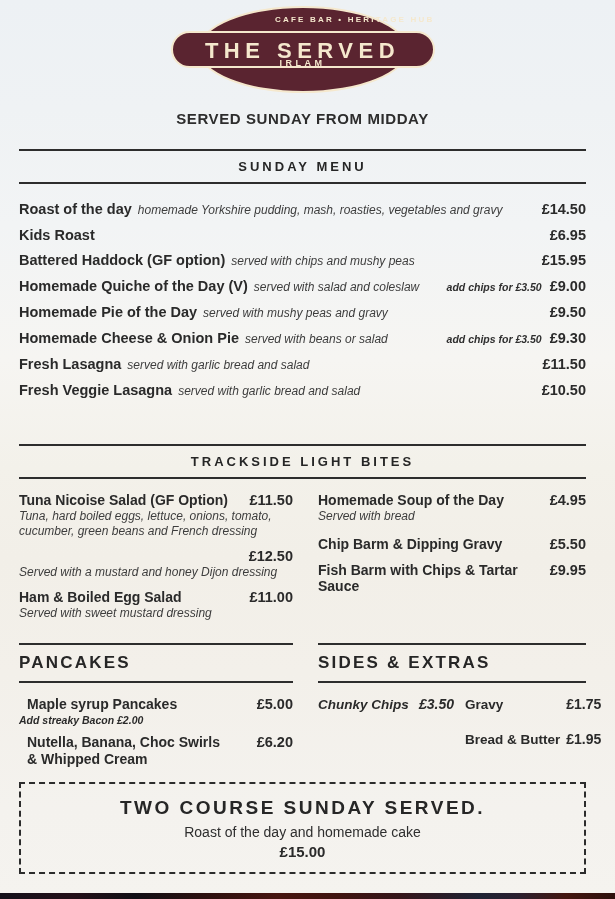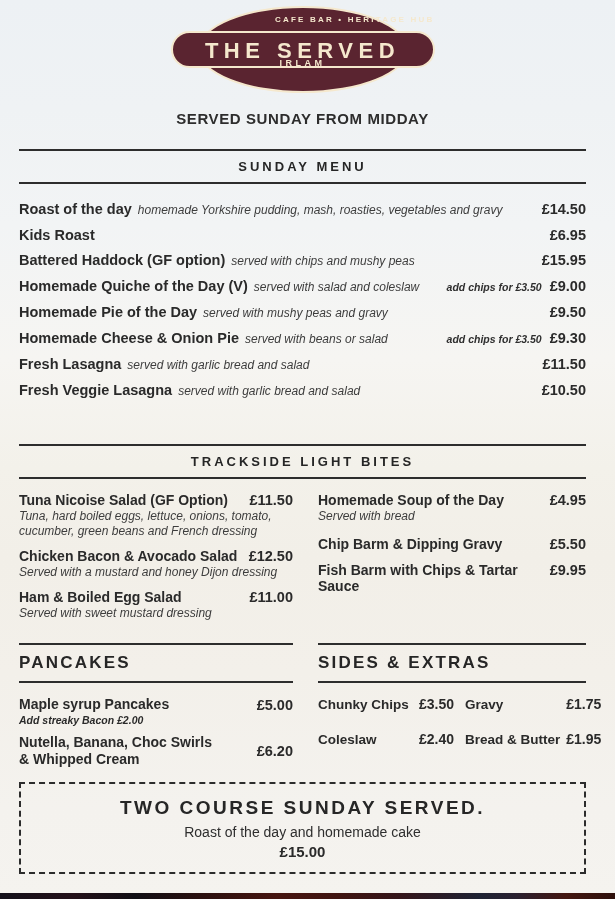--- a/index.html
+++ b/index.html
@@ -56,27 +56,27 @@
   .tb-item { margin-bottom:9px; }
   .tb-head { display:flex; align-items:flex-start; }
   .tb-head .item-name { font-size:14px; white-space:normal; }
   .tb-head .item-price { margin-left:auto; padding-left:8px; }
   .tb-desc { font-size:12px; font-style:italic; color:#3d3d3d; line-height:15px; margin-top:1px; }
 
   .col-band { border-top:2px solid #2d2d2d; border-bottom:2px solid #2d2d2d; padding:8px 0; }
   .col-band-title { font-size:17px; font-weight:bold; letter-spacing:2.2px; color:#262626; }
   .col-items { padding-top:13px; }
   .pc-item { margin-bottom:8px; }
-  .pc-head { display:flex; align-items:center; }
+  .pc-head { display:flex; align-items:flex-start;margin-left:8px; }
   .pc-head .item-name { font-size:14px; white-space:normal; line-height:17px; }
   .pc-head .item-price { margin-left:auto; padding-left:10px; }
   .pc-note { font-size:10.5px; font-weight:bold; font-style:italic; margin-top:1px; }
 
   .sides-grid { display:flex; gap:11px; padding-top:13px; }
-  .mini-col-a { flex:0 0 136px; }
+  .mini-col-a { flex:0 0 136px;font-style:italic; }
   .mini-col-b { flex:1; }
   .side-row { display:flex; align-items:baseline; margin-bottom:18px; line-height:16px; }
   .side-row .item-name { font-size:13.5px; white-space:nowrap; }
   .side-row .item-price { margin-left:auto; font-size:14px; padding-left:6px; }
 
   
   .special { margin-top:6px; border:2px dashed #2c2c2c; padding:13px 10px 12px; text-align:center; }
   .special-title { font-size:19px; font-weight:bold; letter-spacing:2.5px; color:#262626; }
   .special-desc { font-size:14px; margin-top:5px; color:#2e2e2e; }
   .special-price { font-size:15px; font-weight:bold; margin-top:3px; }
@@ -176,21 +176,20 @@
       <div class="col-left">
         <div class="tb-item">
           <div class="tb-head">
             <span class="item-name">Tuna Nicoise Salad (GF Option)</span>
             <span class="item-price">£11.50</span>
           </div>
           <div class="tb-desc">Tuna, hard boiled eggs, lettuce, onions, tomato, cucumber, green beans and French dressing</div>
         </div>
         <div class="tb-item">
           <div class="tb-head">
-            <span class="item-name">Chicken Bacon &amp; Avocado Salad</span>
             <span class="item-price">£12.50</span>
           </div>
           <div class="tb-desc">Served with a mustard and honey Dijon dressing</div>
         </div>
         <div class="tb-item">
           <div class="tb-head">
             <span class="item-name">Ham &amp; Boiled Egg Salad</span>
             <span class="item-price">£11.00</span>
           </div>
           <div class="tb-desc">Served with sweet mustard dressing</div>
@@ -243,24 +242,20 @@
       <div class="col-right">
         <div class="col-band">
           <span class="col-band-title">SIDES &amp; EXTRAS</span>
         </div>
         <div class="sides-grid">
           <div class="mini-col-a">
             <div class="side-row">
               <span class="item-name">Chunky Chips</span>
               <span class="item-price">£3.50</span>
             </div>
-            <div class="side-row">
-              <span class="item-name">Coleslaw</span>
-              <span class="item-price">£2.40</span>
-            </div>
           </div>
           <div class="mini-col-b">
             <div class="side-row">
               <span class="item-name">Gravy</span>
               <span class="item-price">£1.75</span>
             </div>
             <div class="side-row">
               <span class="item-name">Bread &amp; Butter</span>
               <span class="item-price">£1.95</span>
             </div>

